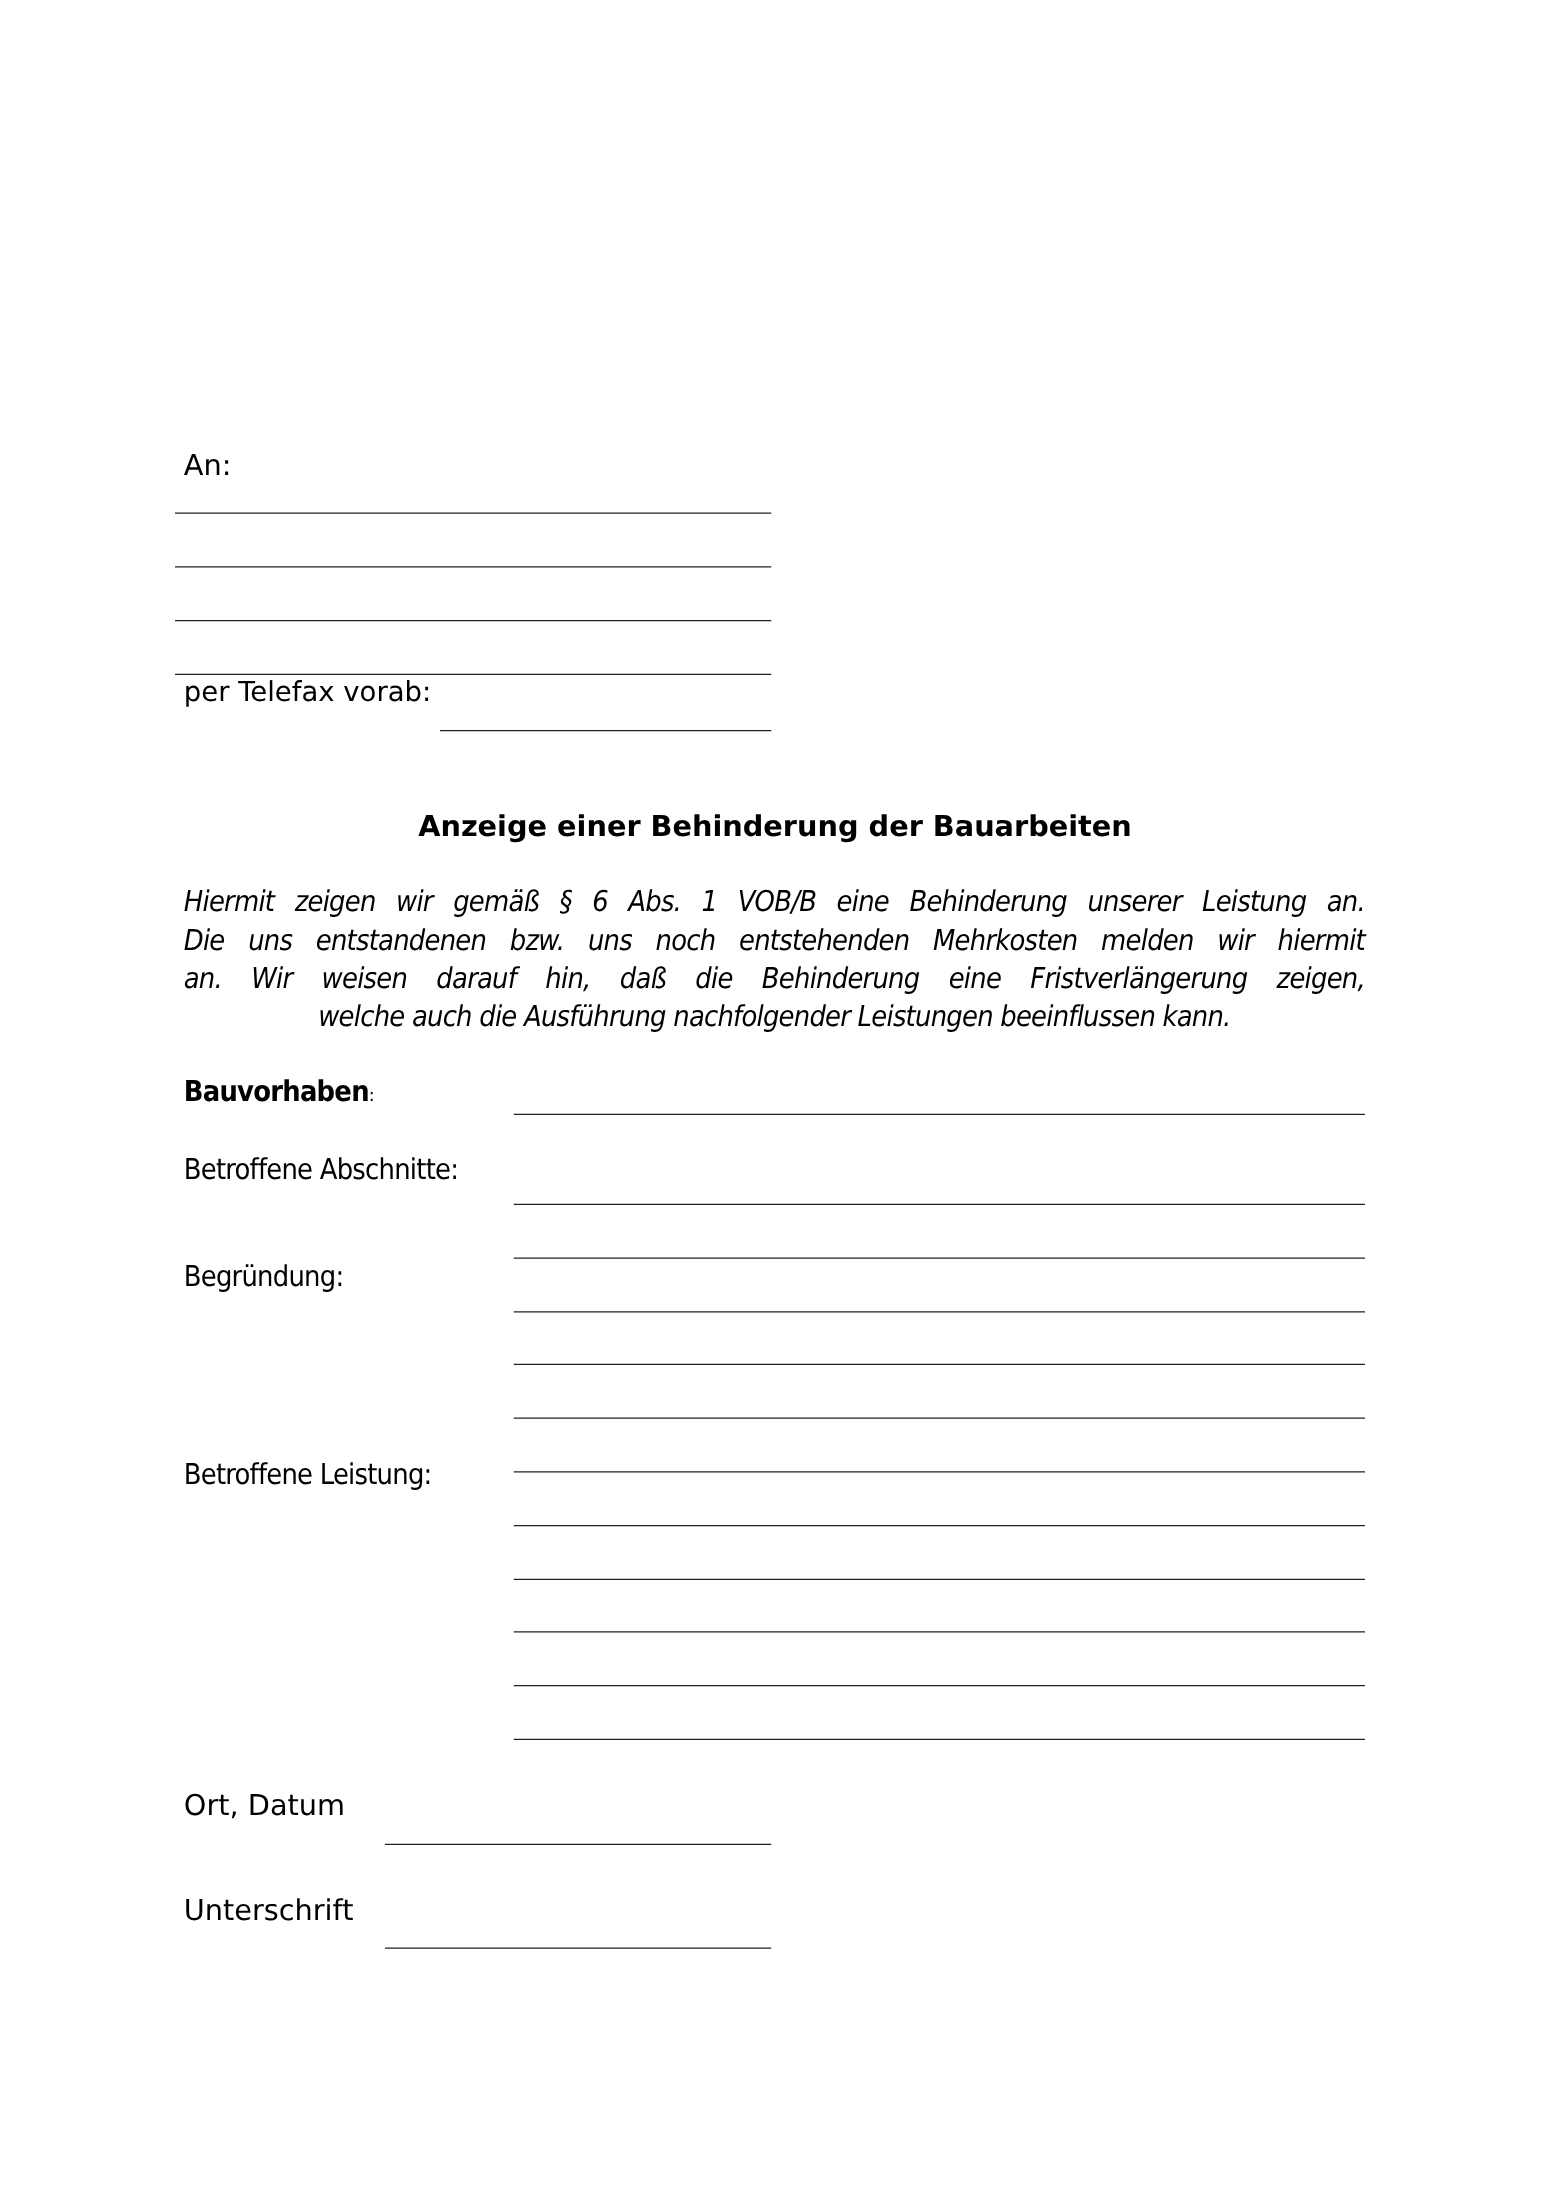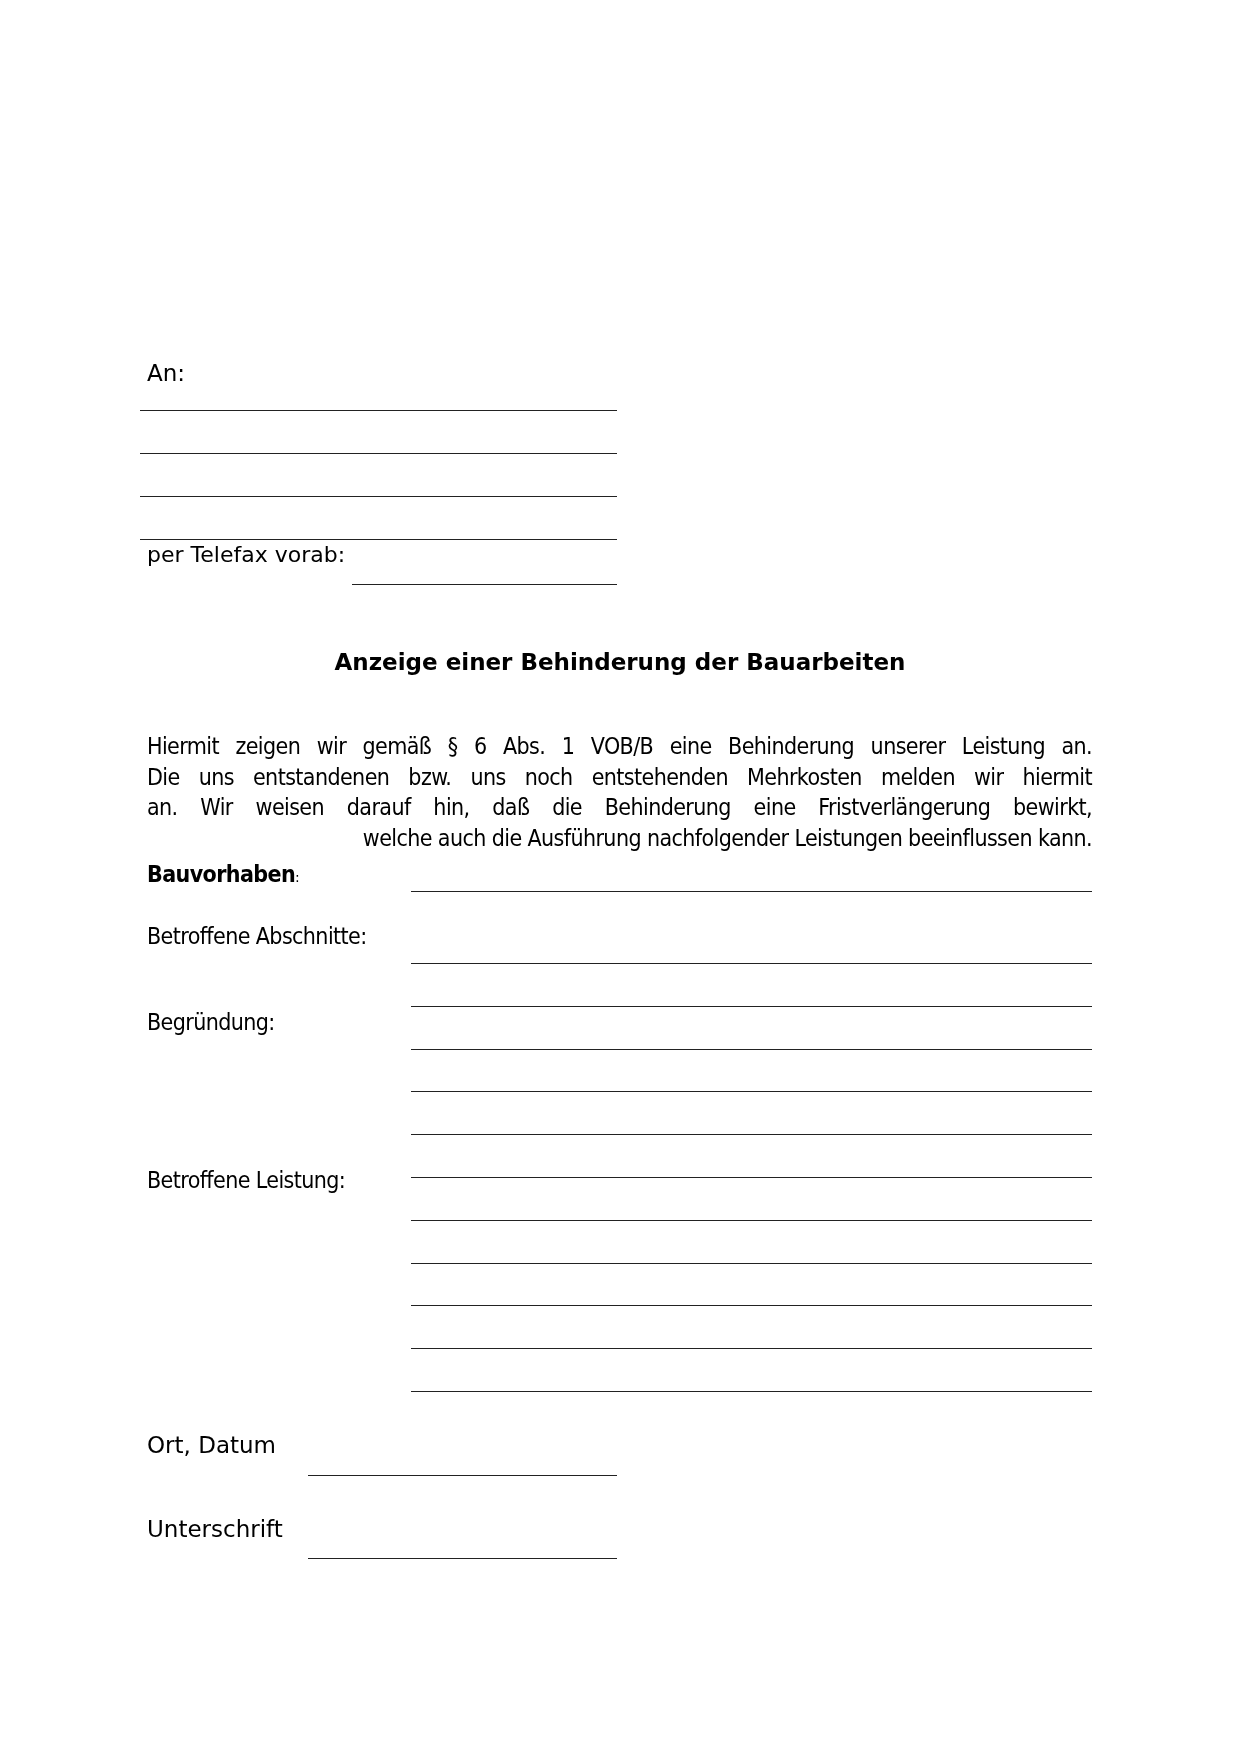--- a/index.html
+++ b/index.html
@@ -2,24 +2,24 @@
 <html><head>
 <meta charset="utf-8">
 <style>
   html, body { margin: 0; padding: 0; background: #ffffff; }
   body { width: 1240px; height: 1754px; position: relative; overflow: hidden;
          font-family: "DejaVu Sans", sans-serif; color: #000; }
   .txt { position: absolute; white-space: nowrap; font-size: 23px; line-height: 28px; }
   .line { position: absolute; height: 0; border-top: 1.5px solid #222; }
   .title { position: absolute; left: 0; width: 1240px; text-align: center; top: 646px;
            font-size: 23px; font-weight: bold; line-height: 32px; }
-  .para { position: absolute; left: 147px; top: 731px; width: 945px; font-size: 23px;
-          line-height: 30.5px; text-align: justify; font-family: "DejaVu Sans Condensed", "DejaVu Sans", sans-serif; font-stretch: condensed; }
+  .para { position: absolute; left: 147px; top: 707px; width: 945px; font-size: 23px;
+          line-height: 30.5px; text-align: justify; font-family: "DejaVu Sans Condensed", "DejaVu Sans", sans-serif; font-stretch: condensed; font-style: italic; }
   .para span.l { display: block; text-align: justify; text-align-last: justify; }
-  .para span.last { display: block; text-align: right; }
+  .para span.last { display: block; text-align: center; }
   .field-line { cursor: text; }
   .bold { font-weight: bold; }
   .small-colon { font-size: 14px; font-weight: normal; }
   .cond { font-stretch: condensed; letter-spacing: -0.6px; }
 </style>
 </head>
 <body>
 
 <div class="txt" style="left:147px; top:343px;margin-top:16px;">An:</div>
 <div class="line field-line" style="left:140px; top:410px; width:477px;"></div>
@@ -27,21 +27,21 @@
 <div class="line field-line" style="left:140px; top:496px; width:477px;"></div>
 <div class="line field-line" style="left:140px; top:539px; width:477px;"></div>
 <div class="txt" style="left:147px; top:541px; font-size:22px;">per Telefax vorab:</div>
 <div class="line field-line" style="left:352px; top:584px; width:265px;"></div>
 
 <div class="title">Anzeige einer Behinderung der Bauarbeiten</div>
 
 <div class="para">
   <span class="l cond">Hiermit zeigen wir gemäß § 6 Abs. 1 VOB/B eine Behinderung unserer Leistung an.</span>
   <span class="l cond">Die uns entstandenen bzw. uns noch entstehenden Mehrkosten melden wir hiermit</span>
-  <span class="l cond">an. Wir  weisen darauf hin, daß die Behinderung eine Fristverlängerung bewirkt,</span>
+  <span class="l cond">an. Wir  weisen darauf hin, daß die Behinderung eine Fristverlängerung zeigen,</span>
   <span class="last cond">welche auch die Ausführung nachfolgender Leistungen beeinflussen kann.</span>
 </div>
 
 <div class="txt" style="left:147px; top:860px;">
   <span class="bold cond">Bauvorhaben</span><span class="small-colon">:</span>
 </div>
 <div class="line field-line" style="left:411px; top:891px; width:681px;"></div>
 
 <div class="txt cond" style="left:147px; top:922px;">Betroffene Abschnitte:</div>
 <div class="line field-line" style="left:411px; top:963px; width:681px;"></div>

